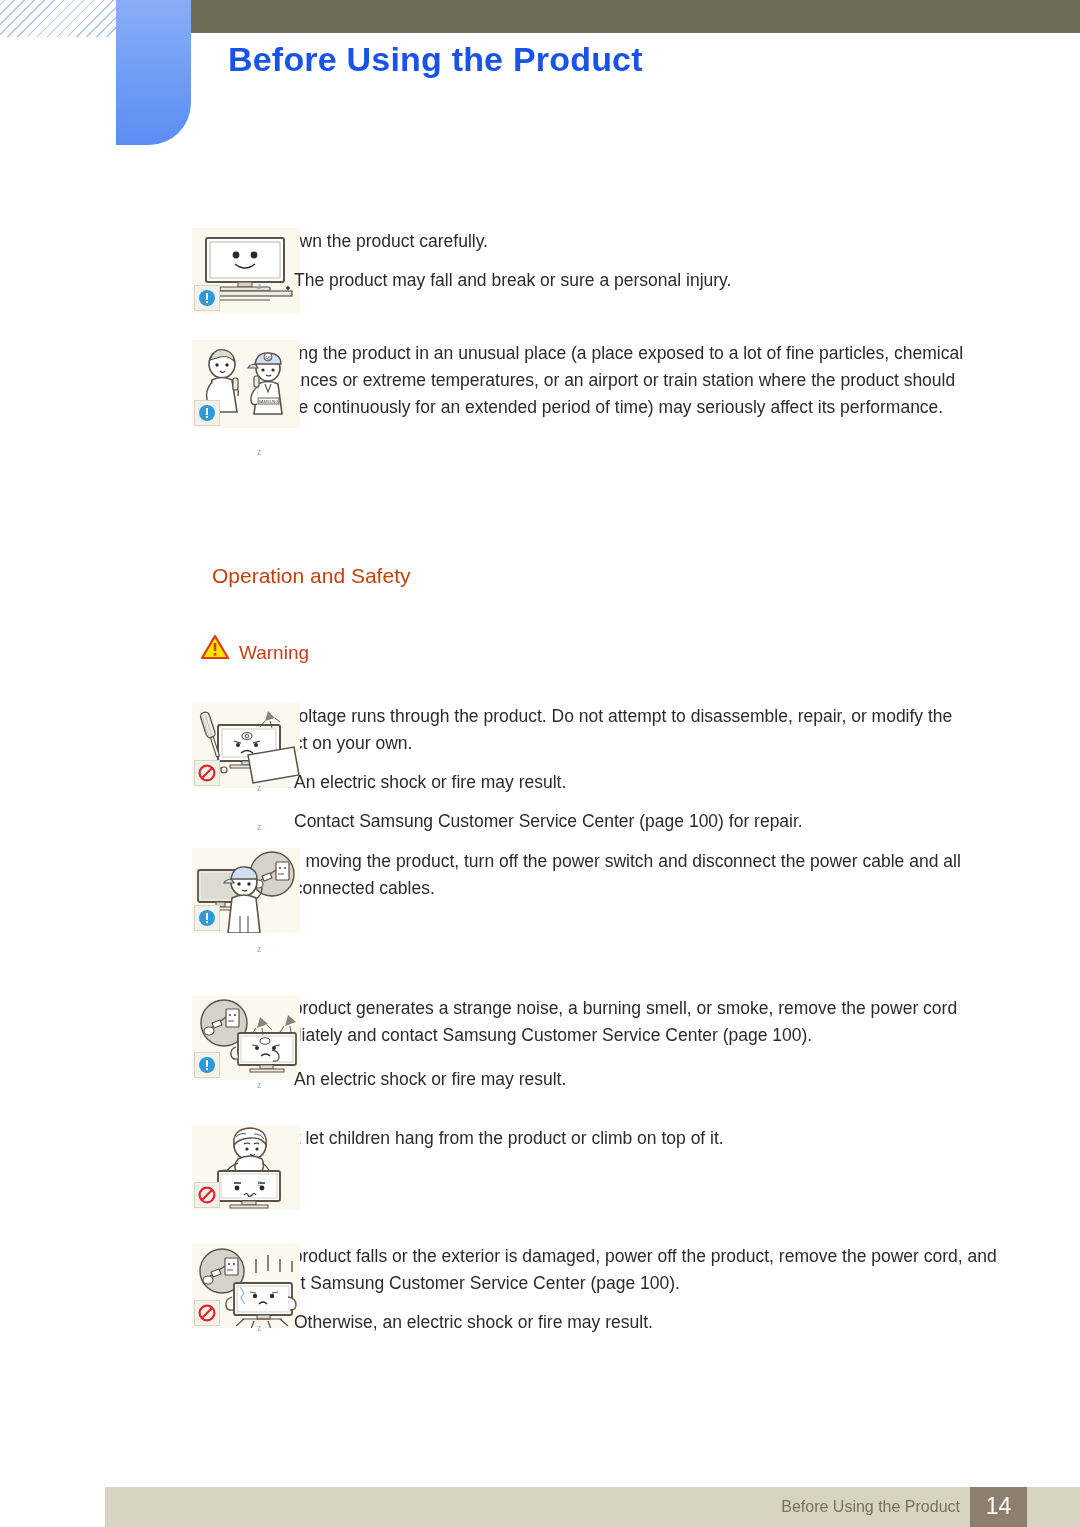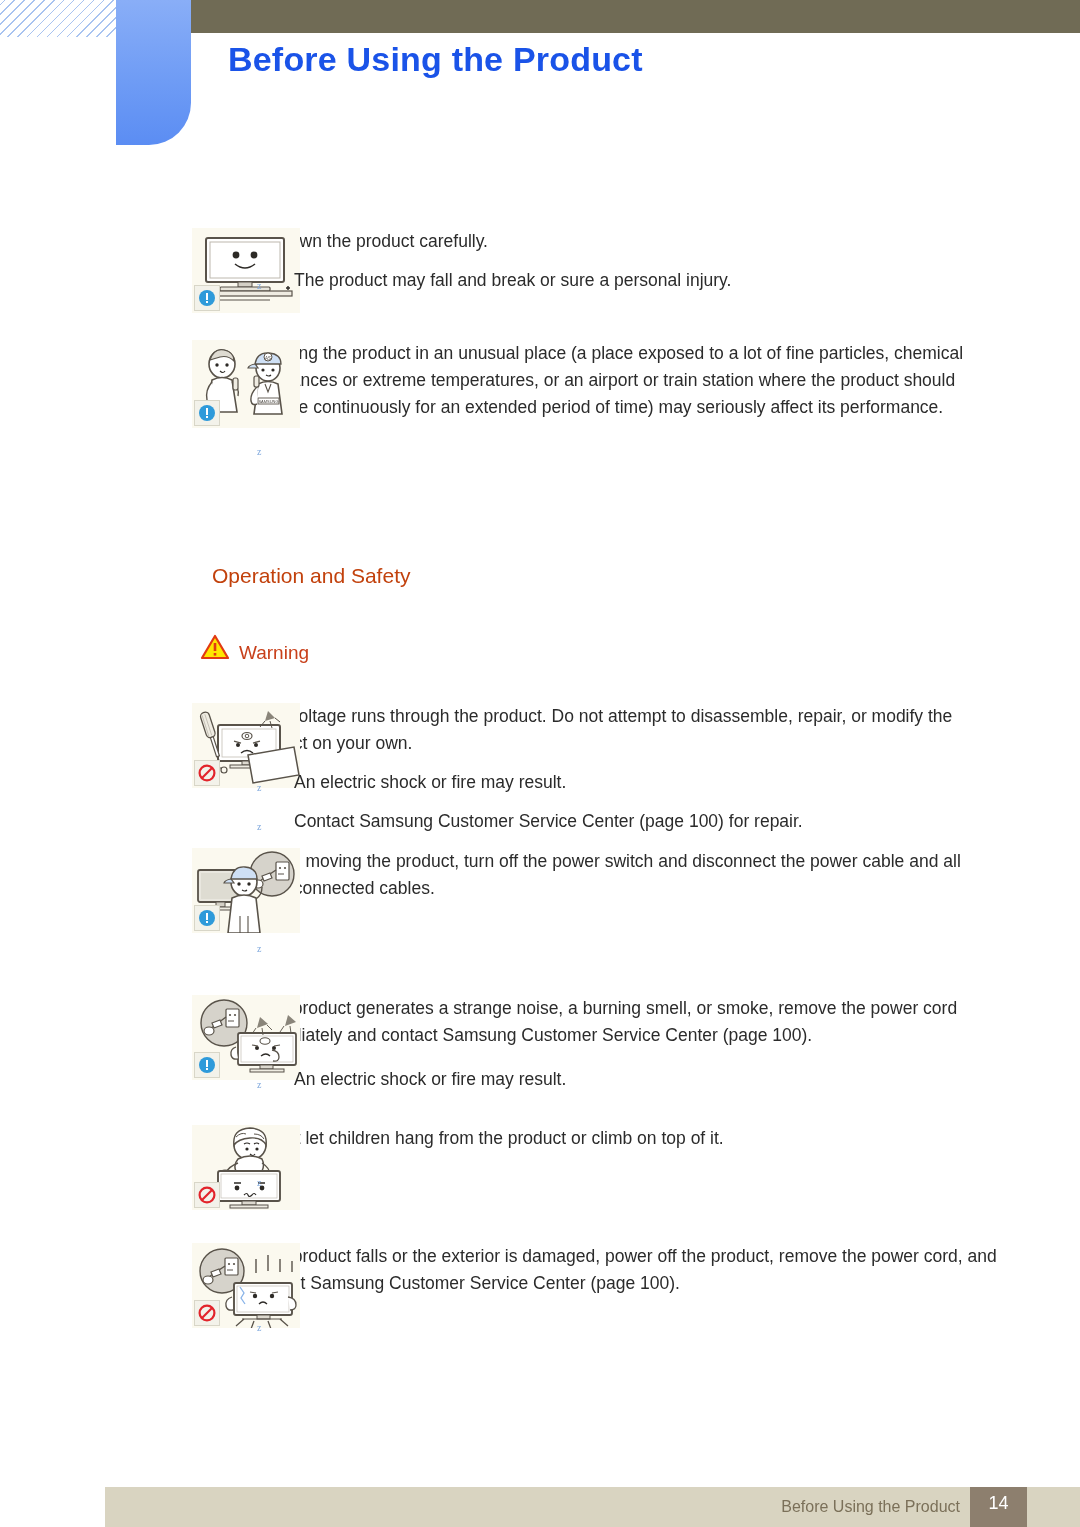--- a/index.html
+++ b/index.html
@@ -163,21 +163,21 @@
     top: 0;
     width: 57px;
     height: 40px;
     background: #8d7f6e;
   }
   .footer-pagenum {
     position: absolute;
     width: 100%;
     top: 6px;
     text-align: center;
-    font-size: 18px;
+    font-size: 23px;
     color: #ffffff;
   }
 
   
   .illus svg { display: block; width: 108px; height: 100%; }
   .badge {
     position: absolute;
     left: 2px;
     bottom: 2px;
     width: 26px;
@@ -534,20 +534,21 @@
           <line x1="4" y1="14" x2="14" y2="4" stroke="#e2242b" stroke-width="2.2"></line>
         </svg>
       </div>
     </div>
   </div>
   <div class="text-col">
     <p class="para">If the product falls or the exterior is damaged, power off the product, remove the power cord, and contact Samsung Customer Service Center (page 100).</p>
     <ul class="bullets">
       <li class="bullet">
         <span class="bmark">z</span>
+        <span>Otherwise, an electric shock or fire may result.</span>
       </li>
     </ul>
   </div>
 </div>
 
 <div class="footer">
   <span class="footer-text">Before Using the Product</span>
   <div class="footer-pagebox">
     <span class="footer-pagenum">14</span>
   </div>

